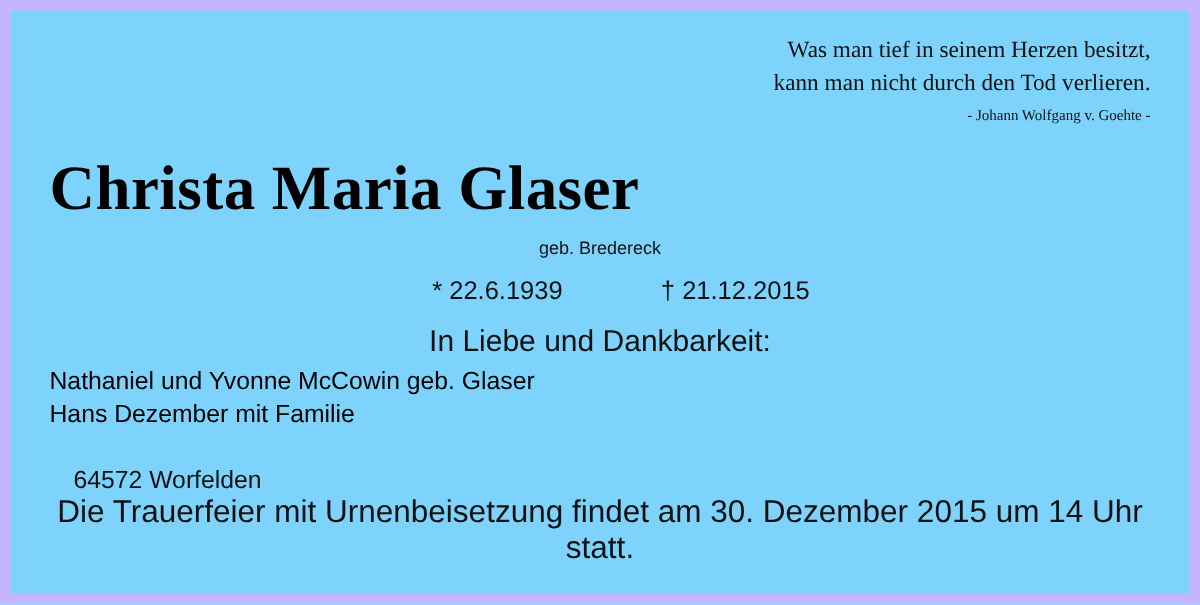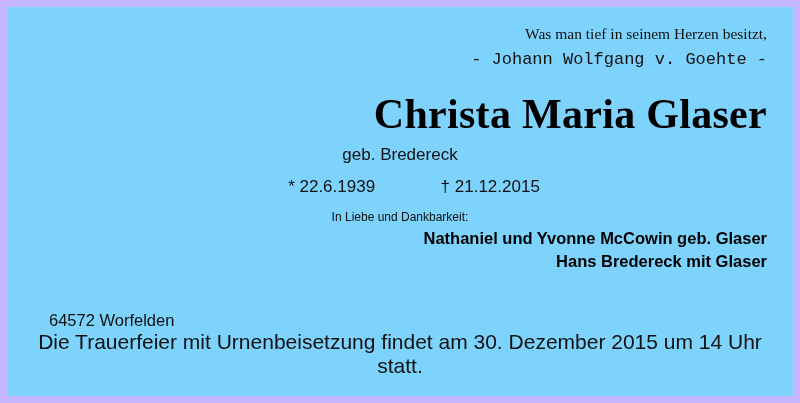--- a/index.html
+++ b/index.html
@@ -29,37 +29,36 @@
     font-size: 15.5px;
     line-height: 1.45;
     color: #111111;
     margin-top: 2px;
   }
   .quote-line {
     display: block;
   }
   .quote-author {
     display: block;
-    font-size: 17px;
+    font-size: 10px;
     margin-top: 3px;
-    font-family: Liberation Mono, monospace;
   }
   .name {
-    text-align: right;
+    text-align: left;
     font-family: "Liberation Serif", serif;
     font-size: 42px;
     font-weight: 700;
     letter-spacing: 0.3px;
     margin-top: 18px;
     line-height: 1.1;
     color: #000000;
   }
   .maiden {
     text-align: center;
-    font-size: 17px;
+    font-size: 12px;
     margin-top: 8px;
     color: #111111;
   }
   .dates {
     text-align: center;
     font-size: 17px;
     margin-top: 12px;
     color: #111111;
   }
   .dates .birth {
@@ -68,28 +67,28 @@
   }
   .dates .gap {
     display: inline-block;
     width: 56px;
   }
   .dates .death {
     display: inline-block;
   }
   .dedication {
     text-align: center;
-    font-size: 12px;
+    font-size: 20px;
     margin-top: 13px;
     color: #111111;
   }
   .mourners {
-    text-align: right;
+    text-align: left;
     font-size: 16.5px;
-    font-weight: 700;
+    font-weight: 400;
     line-height: 1.38;
     margin-top: 3px;
     color: #000000;
   }
   .mourner-line {
     display: block;
   }
   .place {
     position: absolute;
     left: 42px;
@@ -107,37 +106,38 @@
     color: #111111;
   }
 </style>
 </head>
 <body>
 
 <div class="obituary">
 
   <div class="quote-block">
     <span class="quote-line">Was man tief in seinem Herzen besitzt,</span>
+    <span class="quote-line">kann man nicht durch den Tod verlieren.</span>
     <span class="quote-author">- Johann Wolfgang v. Goehte -</span>
   </div>
 
   <div class="name">Christa Maria Glaser</div>
 
   <div class="maiden">geb. Bredereck</div>
 
   <div class="dates">
     <span class="birth">* 22.6.1939</span>
     <span class="gap"></span>
     <span class="death">† 21.12.2015</span>
   </div>
 
   <div class="dedication">In Liebe und Dankbarkeit:</div>
 
   <div class="mourners">
     <span class="mourner-line">Nathaniel und Yvonne McCowin geb. Glaser</span>
-    <span class="mourner-line">Hans Bredereck mit Glaser</span>
+    <span class="mourner-line">Hans Dezember mit Familie</span>
   </div>
 
   <div class="place">64572 Worfelden</div>
 
   <div class="ceremony">Die Trauerfeier mit Urnenbeisetzung findet am 30. Dezember 2015 um 14 Uhr statt.</div>
 
 </div>
 
 </body></html>

